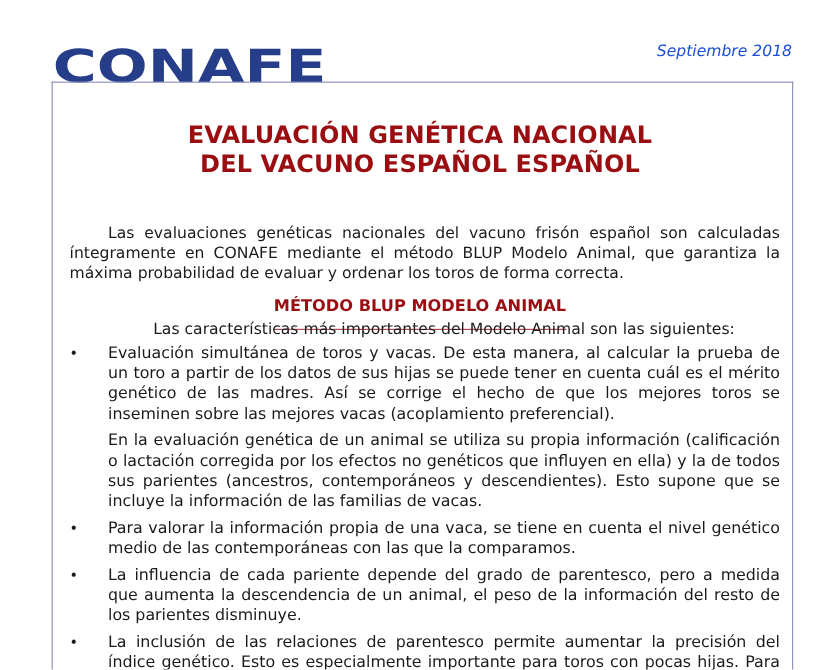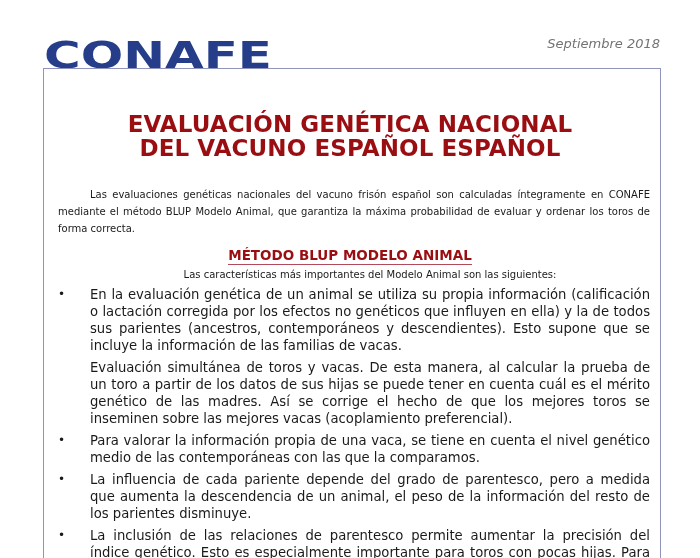--- a/index.html
+++ b/index.html
@@ -1,25 +1,25 @@
 <!DOCTYPE html>
 <html><head>
 <meta charset="utf-8">
 <style>
   html, body { margin:0; padding:0; background:#ffffff; }
   body { width:700px; height:558px; position:relative; overflow:hidden; font-family:"DejaVu Sans", sans-serif; color:#1a1a1a; }
   .logo { position:absolute; left:44px; top:37px; width:230px; height:34px; }
   .logo svg { display:block; }
-  .date { position:absolute; right:40px; top:36px; font-style:italic; font-size:13px; color:#737373; }
+  .date { position:absolute; right:40px; top:36px; font-style:italic; font-size:13px; color:#1d4ed8; }
   .frame { position:absolute; left:43px; top:68px; width:616px; height:520px; border-left:1.5px solid #9094bd; border-top:1.5px solid #9094bd; border-right:1.5px solid #9094bd; }
-  .title { position:absolute; left:0; right:0; top:112px; text-align:center; color:#9a0e12; font-weight:bold; font-size:23px; line-height:24px; letter-spacing:0.1px; }
-  .body { position:absolute; left:58px; width:592px; font-size:10px; line-height:17px; }
+  .title { position:absolute; left:0; right:0; top:100px; text-align:center; color:#9a0e12; font-weight:bold; font-size:20px; line-height:24px; letter-spacing:0.1px; }
+  .body { position:absolute; left:58px; width:592px; font-size:13px; line-height:17px; }
   .intro { top:186px; text-align:justify; text-indent:32px; }
   .section-h { position:absolute; left:0; right:0; top:247px; text-align:center; color:#9a0e12; font-weight:bold; font-size:13.5px; }
-  .section-h span { border-bottom:1.5px solid #b24a5a; padding-bottom:1px; }
+  .section-h span { border-bottom:1.5px solid #b24a5a; padding-bottom:11px; }
   .lead { top:266px; text-indent:32px; }
   .items { position:absolute; left:58px; top:286px; width:592px; font-size:13.2px; line-height:17px; }
   .item { display:flex; margin-bottom:5px; }
   .bullet { width:32px; flex:none; font-size:12px; }
   .item-text { flex:1; text-align:justify; }
   .item-text p { margin:0 0 5px 0; }
   .item-text p:last-child { margin-bottom:0; }
 </style>
 </head>
 <body>
@@ -43,22 +43,22 @@
 <div class="section-h">
   <span>MÉTODO BLUP MODELO ANIMAL</span>
 </div>
 
 <div class="body lead" style="position:absolute;text-align:center;">Las características más importantes del Modelo Animal son las siguientes:</div>
 
 <div class="items">
   <div class="item">
     <span class="bullet">•</span>
     <div class="item-text">
+      <p>Evaluación simultánea de toros y vacas. De esta manera, al calcular la prueba de un toro a partir de los datos de sus hijas se puede tener en cuenta cuál es el mérito genético de las madres. Así se corrige el hecho de que los mejores toros se inseminen sobre las mejores vacas (acoplamiento preferencial).</p>
       <p>En la evaluación genética de un animal se utiliza su propia información (calificación o lactación corregida por los efectos no genéticos que influyen en ella) y la de todos sus parientes (ancestros, contemporáneos y descendientes). Esto supone que se incluye la información de las familias de vacas.</p>
-      <p>Evaluación simultánea de toros y vacas. De esta manera, al calcular la prueba de un toro a partir de los datos de sus hijas se puede tener en cuenta cuál es el mérito genético de las madres. Así se corrige el hecho de que los mejores toros se inseminen sobre las mejores vacas (acoplamiento preferencial).</p>
     </div>
   </div>
   <div class="item">
     <span class="bullet">•</span>
     <div class="item-text">
       <p>Para valorar la información propia de una vaca, se tiene en cuenta el nivel genético medio de las contemporáneas con las que la comparamos.</p>
     </div>
   </div>
   <div class="item">
     <span class="bullet">•</span>

